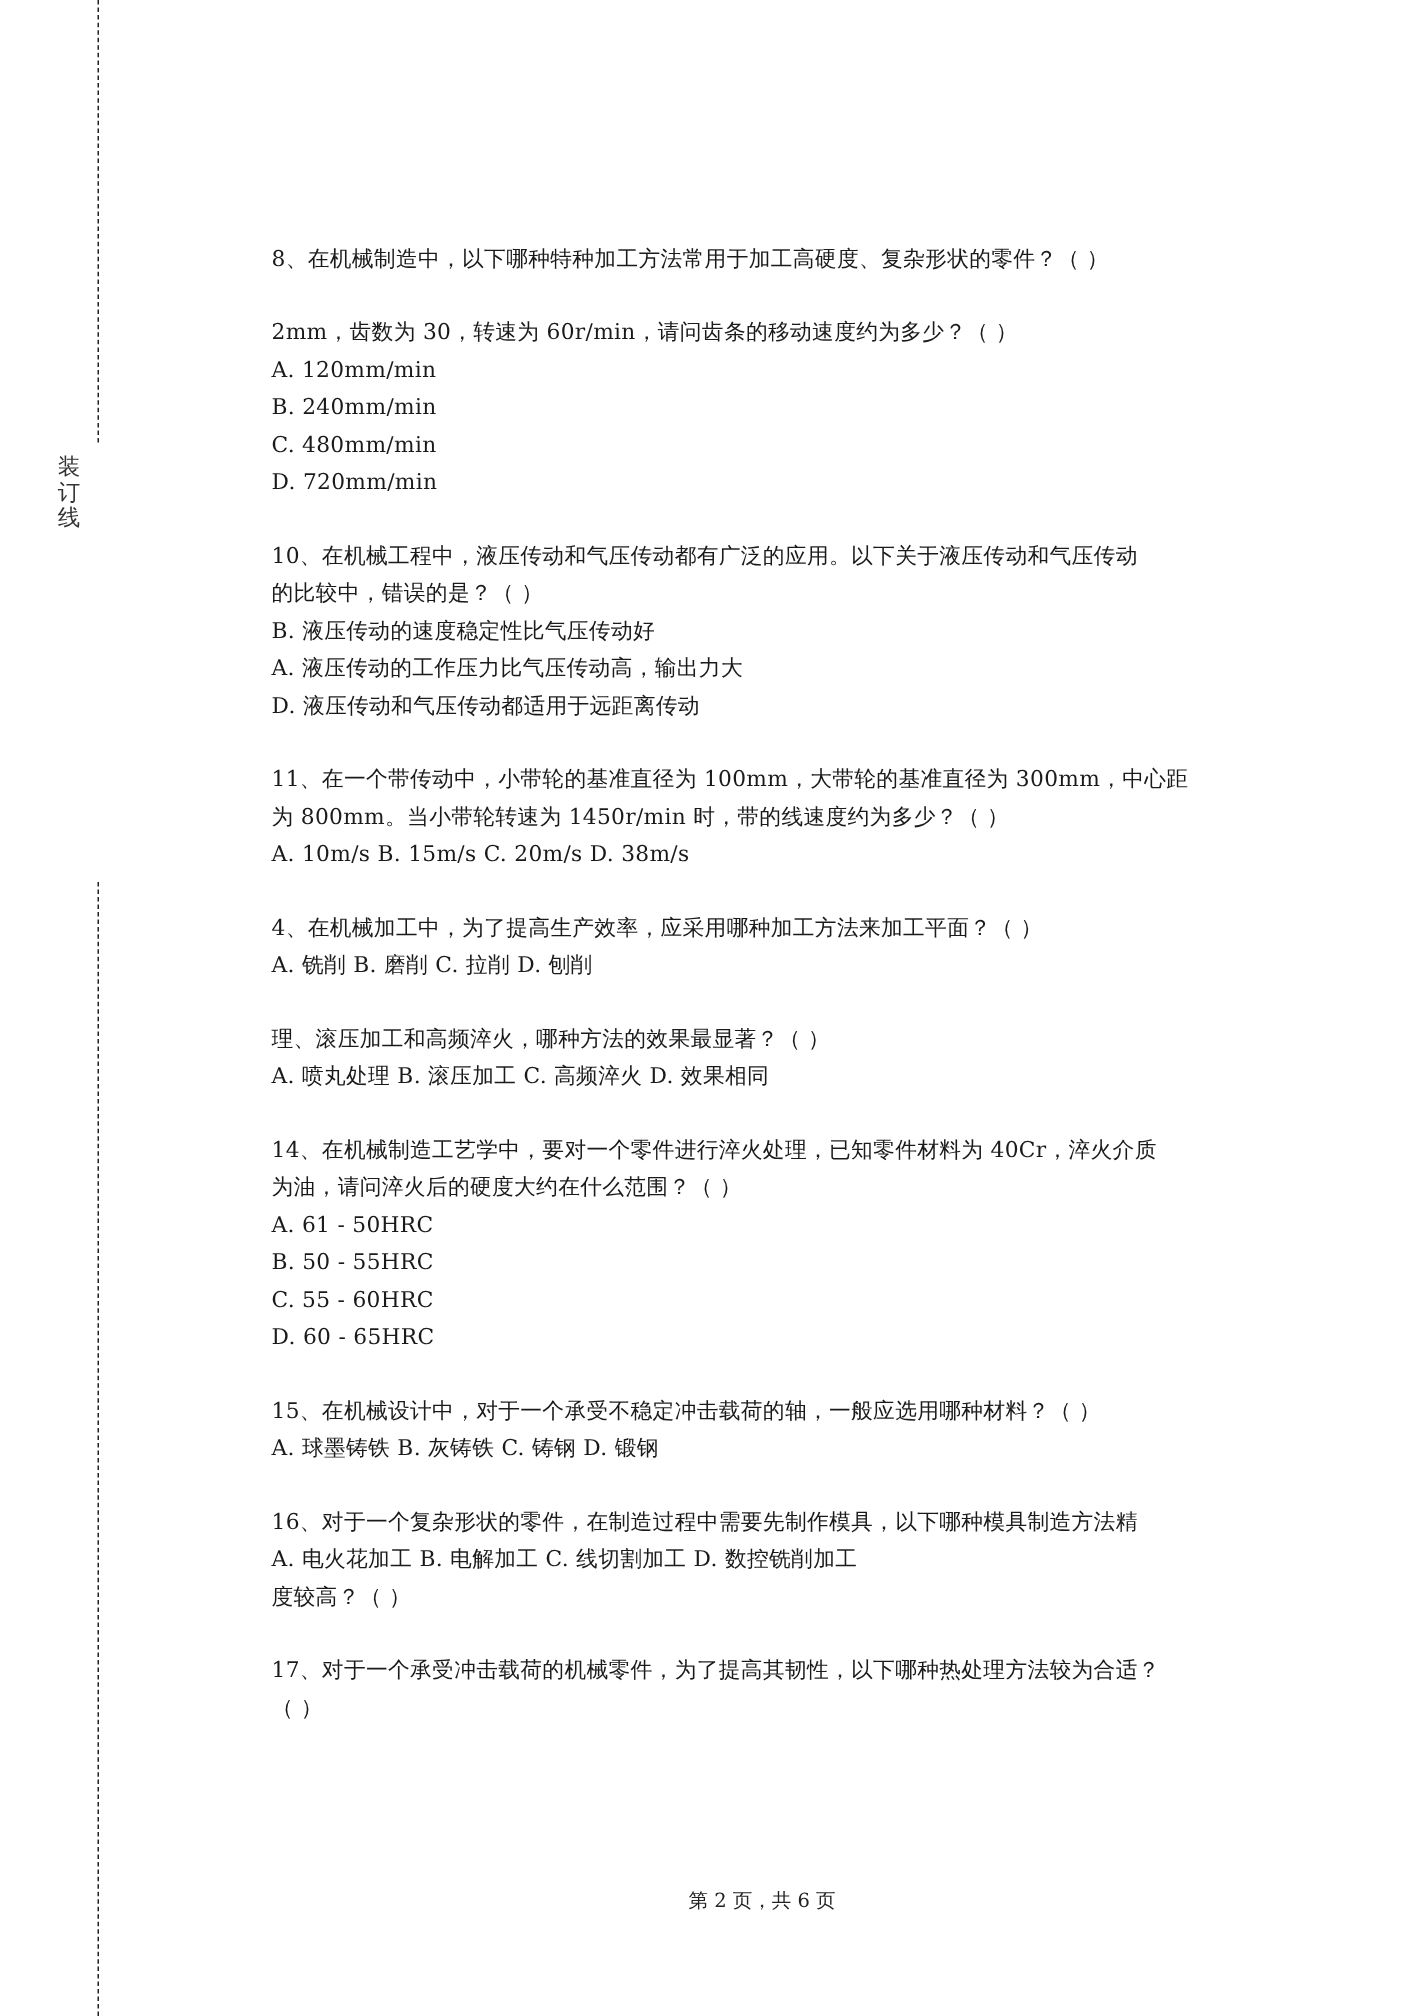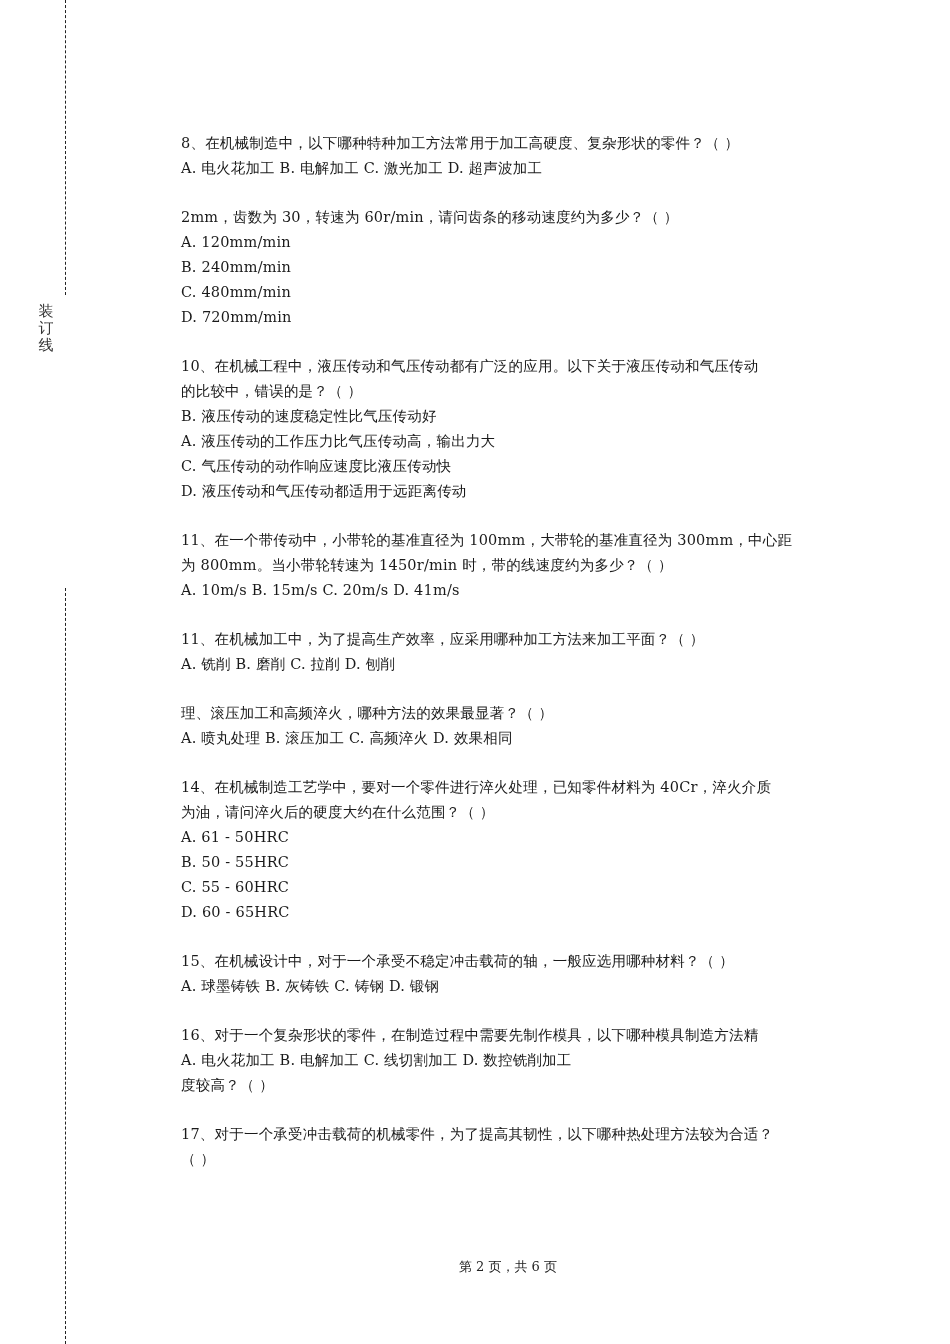--- a/index.html
+++ b/index.html
@@ -30,21 +30,21 @@
       width: 18px;
       font-size: 15px;
       line-height: 17px;
       text-align: center;
       color: #333;
     }
     .binding-label span { display: block; }
     .content {
       position: absolute;
       left: 181px;
-      top: 131px;
+      top: 161px;
       width: 670px;
     }
     .question {
       margin: 0 0 24px 0;
     }
     .line {
       font-size: 14.5px;
       line-height: 25px;
       height: 25px;
       white-space: nowrap;
@@ -68,48 +68,46 @@
   <span>装</span>
   <span>订</span>
   <span>线</span>
 </div>
 <div class="binding-line bottom"></div>
 
 <div class="content">
 
   <div class="question">
     <div class="line">8、在机械制造中，以下哪种特种加工方法常用于加工高硬度、复杂形状的零件？（ ）</div>
-    <div class="line">A. 电火花加工 B. 电解加工 C. 激光加工 D. 超声波加工</div>
   </div>
 
   <div class="question">
     <div class="line">2mm，齿数为 30，转速为 60r/min，请问齿条的移动速度约为多少？（ ）</div>
     <div class="line">A. 120mm/min</div>
     <div class="line">B. 240mm/min</div>
     <div class="line">C. 480mm/min</div>
     <div class="line">D. 720mm/min</div>
   </div>
 
   <div class="question">
     <div class="line">10、在机械工程中，液压传动和气压传动都有广泛的应用。以下关于液压传动和气压传动</div>
     <div class="line">的比较中，错误的是？（ ）</div>
     <div class="line">B. 液压传动的速度稳定性比气压传动好</div>
     <div class="line">A. 液压传动的工作压力比气压传动高，输出力大</div>
-    <div class="line">C. 气压传动的动作响应速度比液压传动快</div>
     <div class="line">D. 液压传动和气压传动都适用于远距离传动</div>
   </div>
 
   <div class="question">
     <div class="line">11、在一个带传动中，小带轮的基准直径为 100mm，大带轮的基准直径为 300mm，中心距</div>
     <div class="line">为 800mm。当小带轮转速为 1450r/min 时，带的线速度约为多少？（ ）</div>
-    <div class="line">A. 10m/s B. 15m/s C. 20m/s D. 41m/s</div>
+    <div class="line">A. 10m/s B. 15m/s C. 20m/s D. 38m/s</div>
   </div>
 
   <div class="question">
-    <div class="line">11、在机械加工中，为了提高生产效率，应采用哪种加工方法来加工平面？（ ）</div>
+    <div class="line">4、在机械加工中，为了提高生产效率，应采用哪种加工方法来加工平面？（ ）</div>
     <div class="line">A. 铣削 B. 磨削 C. 拉削 D. 刨削</div>
   </div>
 
   <div class="question">
     <div class="line">理、滚压加工和高频淬火，哪种方法的效果最显著？（ ）</div>
     <div class="line">A. 喷丸处理 B. 滚压加工 C. 高频淬火 D. 效果相同</div>
   </div>
 
   <div class="question">
     <div class="line">14、在机械制造工艺学中，要对一个零件进行淬火处理，已知零件材料为 40Cr，淬火介质</div>

